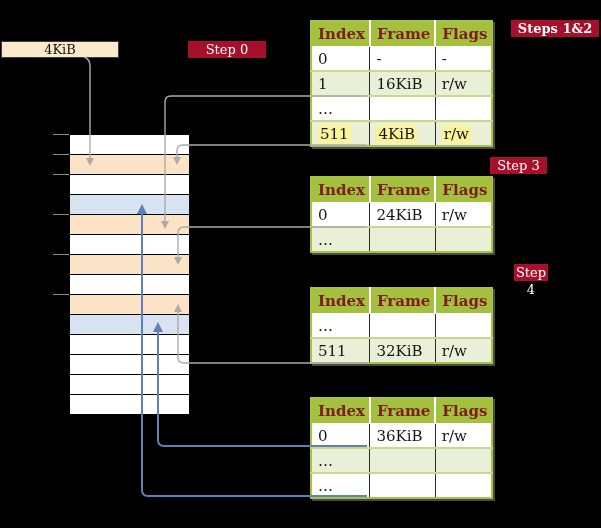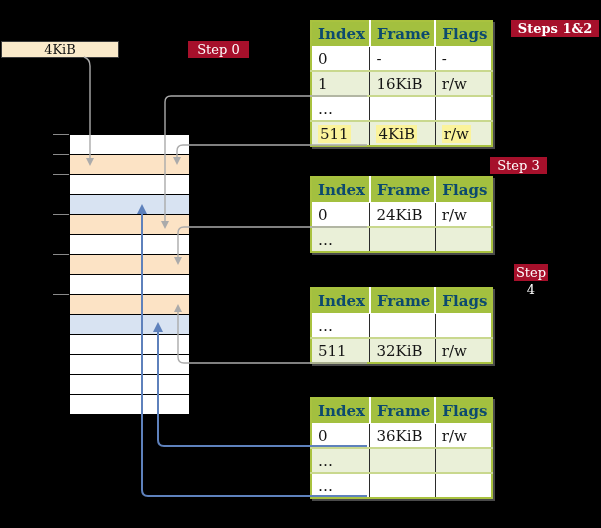--- a/index.html
+++ b/index.html
@@ -11,21 +11,21 @@
   .frame-box{
     position:absolute;left:1px;top:41px;width:116px;height:15px;
     background:#FAEACA;border:1px solid #3c3c3c;
     color:#111;font-size:13px;line-height:15px;text-align:center;
   }
   
   .step-label{
     position:absolute;height:17px;line-height:17px;
     background:#A6102B;color:#fff;font-size:13px;text-align:center;
   }
-  #lbl-step0 {left:188px;top:41px;width:61px;}
+  #lbl-step0 {left:188px;top:41px;width:78px;}
   #lbl-steps12{left:511px;top:20px;width:88px;font-weight:bold;}
   #lbl-step3 {left:490px;top:157px;width:57px;}
   #lbl-step4 {left:514px;top:264px;width:34px;}
   
   .memory{
     position:absolute;left:69px;top:134px;width:119px;
     border:1px solid #000;background:#fff;
   }
   .mem-row{height:19px;border-bottom:1px solid #000;}
   .mem-row:last-child{border-bottom:none;}
@@ -33,21 +33,21 @@
   .mem-row[data-kind="pagetable"]{background:#FCE3C5;}
   .mem-row[data-kind="mapped"]{background:#D8E3F2;}
   .tick{position:absolute;left:53px;width:16px;height:1px;background:#8a8a8a;}
   
   .pt-table{position:absolute;left:310px;}
   .pt-table table{
     border-collapse:collapse;table-layout:fixed;background:#fff;
     border:2px solid #A9C23F;box-shadow:2px 2px 0 #4a4a4a;
   }
   .pt-table th{
-    background:#A3C03F;color:#0c4a6e;font-weight:bold;font-size:15px;
+    background:#A3C03F;color:#7f1d1d;font-weight:bold;font-size:15px;
     height:24px;text-align:left;padding:0 4px 0 6px;border-left:2px solid #fff;
   }
   .pt-table th:first-child{border-left:none;}
   .pt-table td{
     height:23px;font-size:15px;color:#151515;padding:0 4px 0 6px;
     border-left:1px solid #2b2b2b;border-top:2px solid #C9D88E;
   }
   .pt-table td:first-child{border-left:none;}
   .pt-table tbody tr:nth-child(even) td{background:#EAF0D8;}
   .pt-table tbody tr:nth-child(odd) td{background:#fff;}

